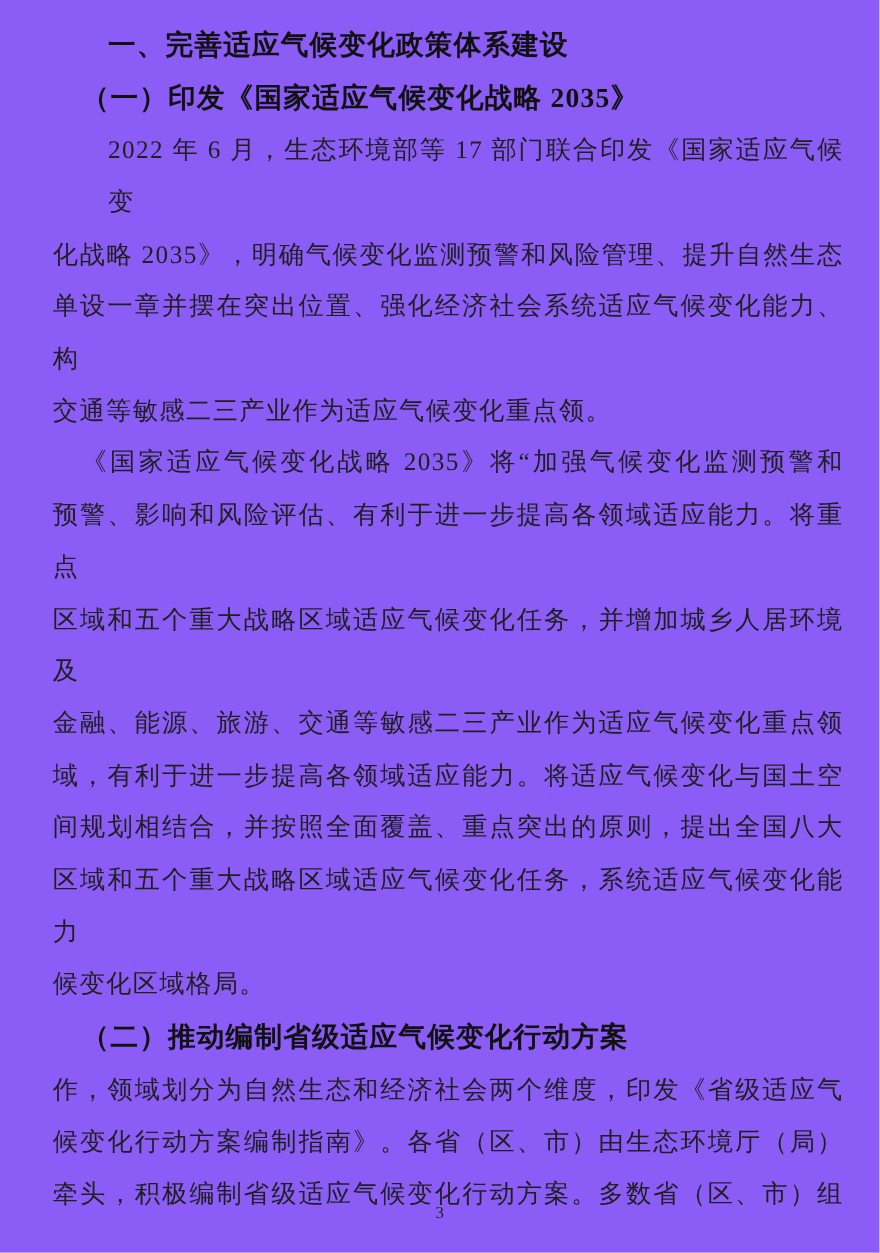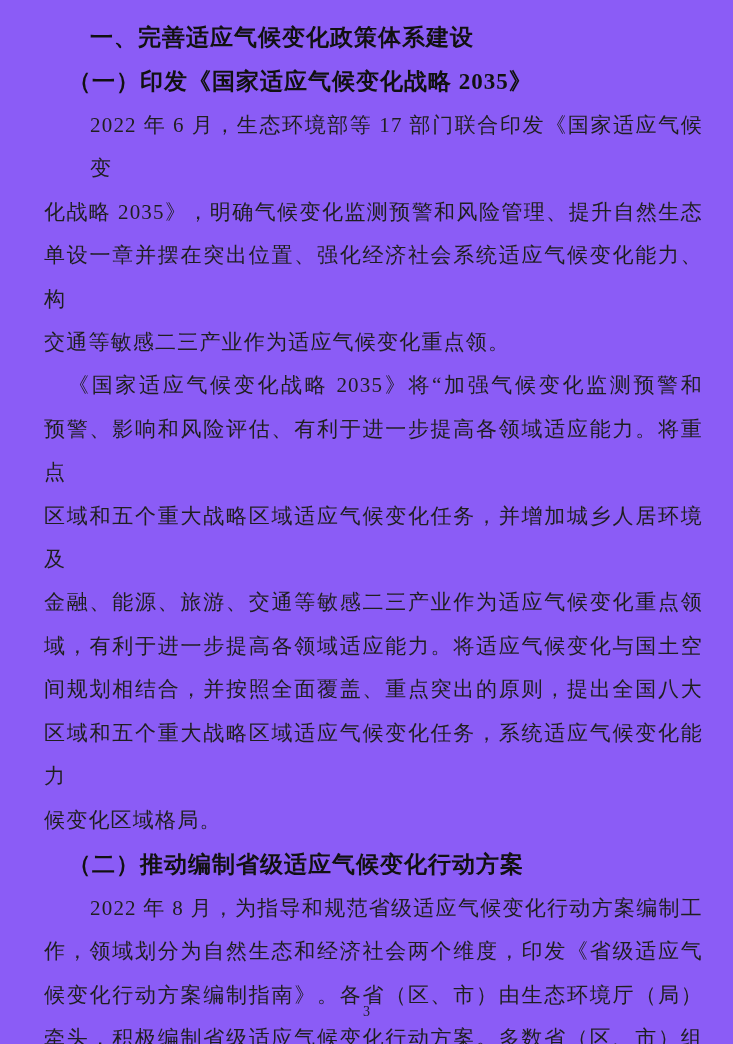--- a/index.html
+++ b/index.html
@@ -81,21 +81,20 @@
         <div class="line fill">预警、影响和风险评估、有利于进一步提高各领域适应能力。将重点</div>
         <div class="line fill">区域和五个重大战略区域适应气候变化任务，并增加城乡人居环境及</div>
         <div class="line fill">金融、能源、旅游、交通等敏感二三产业作为适应气候变化重点领</div>
         <div class="line fill">域，有利于进一步提高各领域适应能力。将适应气候变化与国土空</div>
         <div class="line fill">间规划相结合，并按照全面覆盖、重点突出的原则，提出全国八大</div>
         <div class="line fill">区域和五个重大战略区域适应气候变化任务，系统适应气候变化能力</div>
         <div class="line">候变化区域格局。</div>
       </div>
       <div class="heading2">（二）推动编制省级适应气候变化行动方案</div>
       <div class="paragraph">
-        <div class="line indent fill">2022 年 8 月，为指导和规范省级适应气候变化行动方案编制工</div>
         <div class="line fill">作，领域划分为自然生态和经济社会两个维度，印发《省级适应气</div>
         <div class="line fill">候变化行动方案编制指南》。各省（区、市）由生态环境厅（局）</div>
         <div class="line fill">牵头，积极编制省级适应气候变化行动方案。多数省（区、市）组</div>
       </div>
     </div>
   <div class="footer">
     <span>3</span>
   </div>
 </div>
 

